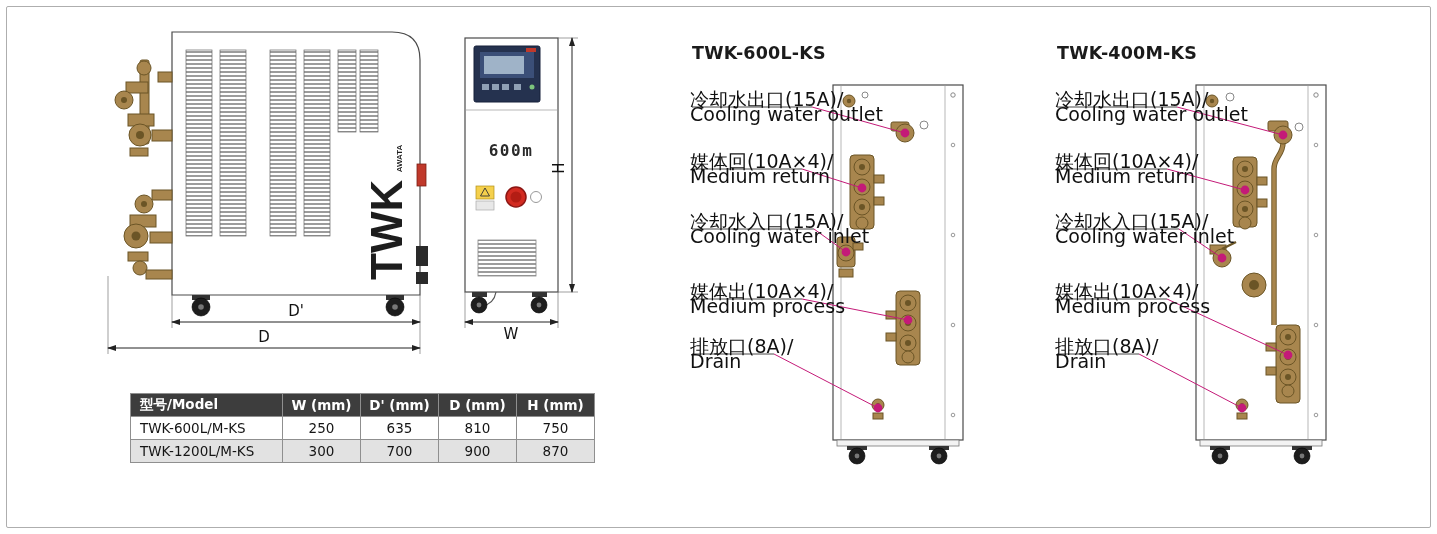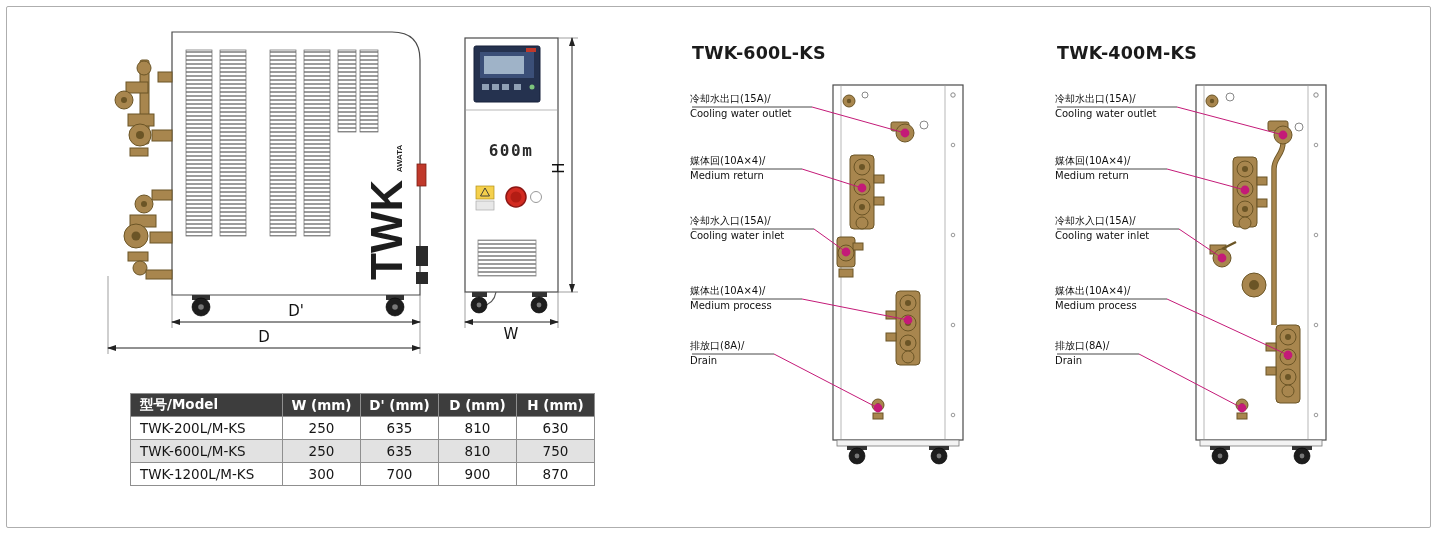--- a/index.html
+++ b/index.html
@@ -13,21 +13,21 @@
   .spec-table{position:absolute;left:130px;top:393px;border-collapse:collapse;font-size:13.5px;color:#151515}
   .spec-table th,.spec-table td{border:1px solid #8f8f8f;height:23px;padding:0 4px;text-align:center;font-weight:400}
   .spec-table thead th{background:var(--table_header_bg,#3d3d3d);color:#fff;font-weight:600}
   .spec-table th.model-col,.spec-table td.model-cell{text-align:left;width:152px;padding-left:9px}
   .spec-table td,.spec-table th{width:78px}
   .spec-table tbody tr{background:#fff}
   .spec-table tbody tr:nth-child(2){background:#e2e2e2}
 
   .diagram{position:absolute;width:300px;height:440px}
   .diagram-title{position:absolute;left:2px;top:3px;font-size:17.5px;font-weight:700;color:#1b1b1b;letter-spacing:.2px;white-space:nowrap}
-  .port-label{position:absolute;left:0;font-size:10px;line-height:14.5px;color:#101010;white-space:nowrap}
+  .port-label{position:absolute;left:0;font-size:19px;line-height:14.5px;color:#101010;white-space:nowrap}
   .diagram-svg{position:absolute;left:0;top:0}
 
   
   .outline{fill:#fff;stroke:#4a4a4a;stroke-width:1.2}
   .brass{fill:var(--brass,#a8864e);stroke:#6b5526;stroke-width:1}
   .brass-dark{fill:#6b5526}
   .dimline{stroke:#222;stroke-width:1;fill:none}
   .extline{stroke:#777;stroke-width:.7}
   .dimtext{font-size:15px;fill:#111}
   .leader-h{stroke:#333;stroke-width:.9}
@@ -178,27 +178,20 @@
       <tr>
         <th class="model-col">型号/Model</th>
         <th>W (mm)</th>
         <th>D' (mm)</th>
         <th>D (mm)</th>
         <th>H (mm)</th>
       </tr>
     </thead>
     <tbody>
       <tr>
-        <td class="model-cell">TWK-200L/M-KS</td>
-        <td>250</td>
-        <td>635</td>
-        <td>810</td>
-        <td>630</td>
-      </tr>
-      <tr>
         <td class="model-cell">TWK-600L/M-KS</td>
         <td>250</td>
         <td>635</td>
         <td>810</td>
         <td>750</td>
       </tr>
       <tr>
         <td class="model-cell">TWK-1200L/M-KS</td>
         <td>300</td>
         <td>700</td>

